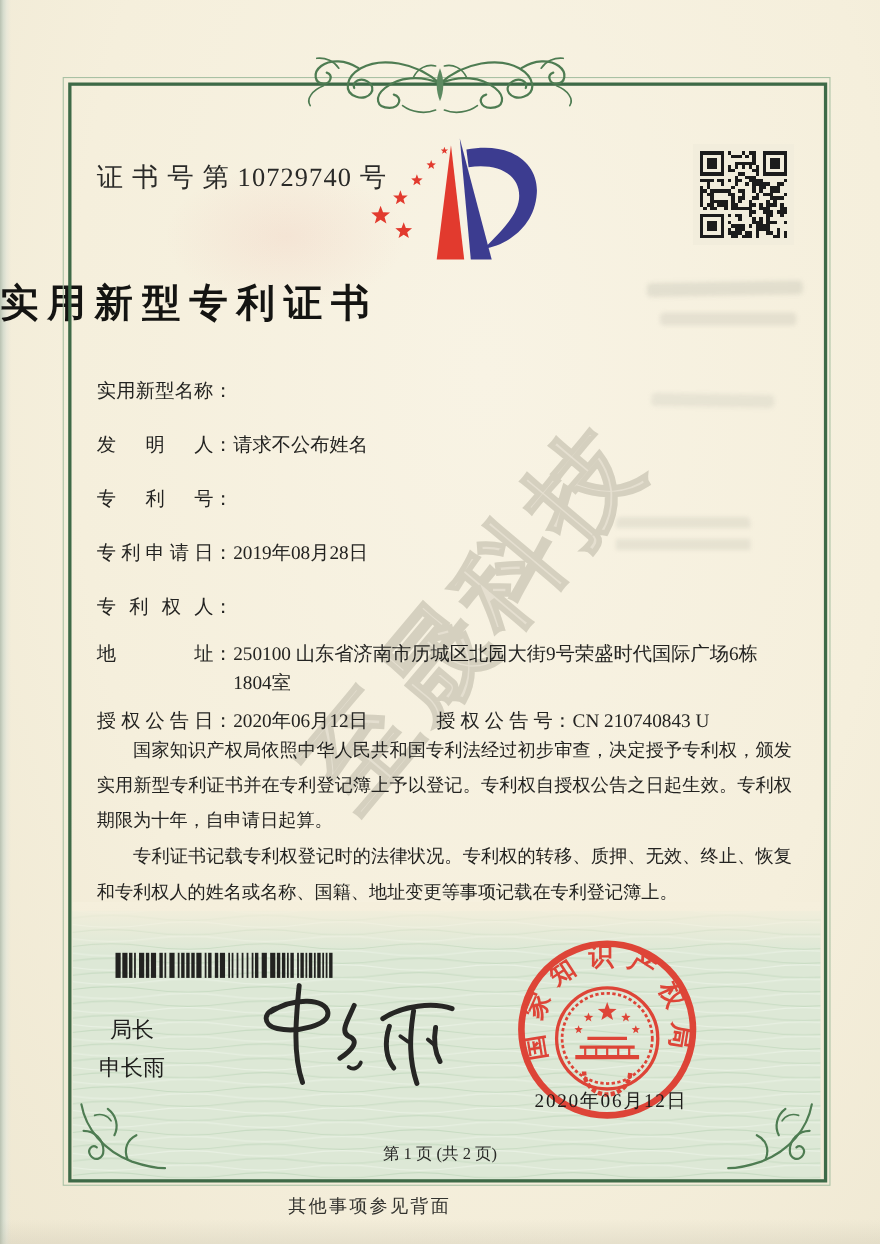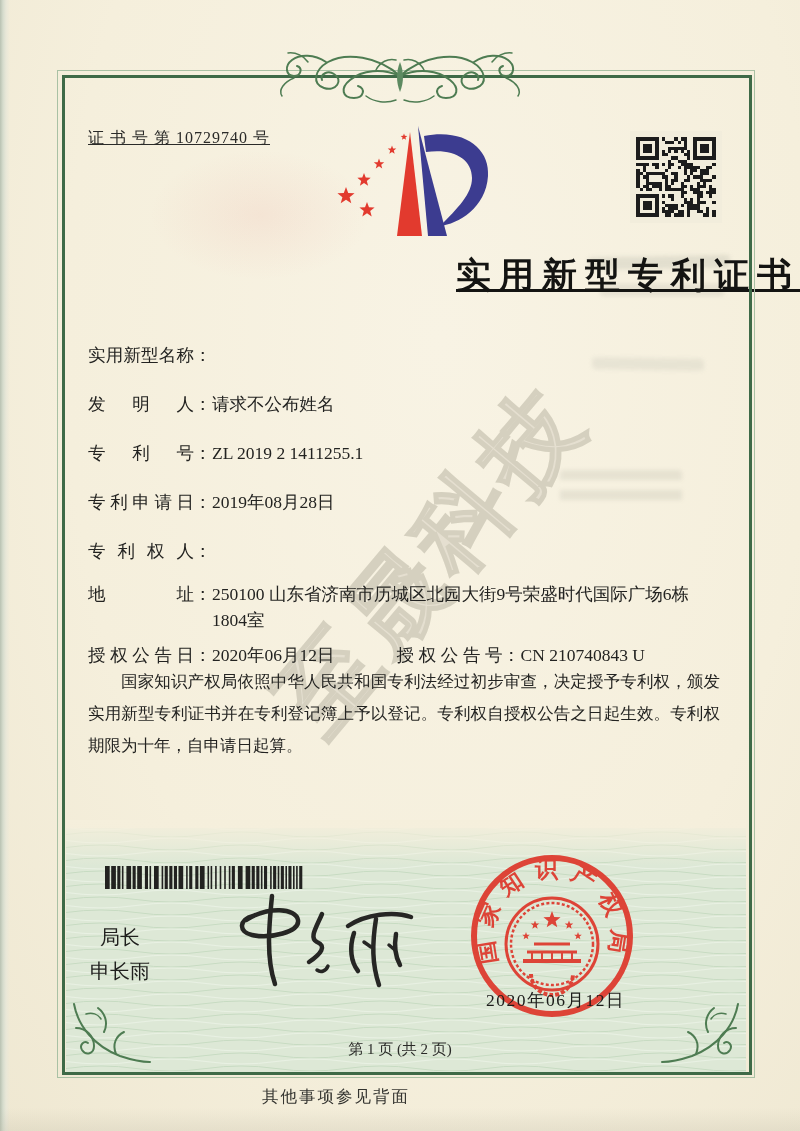--- a/index.html
+++ b/index.html
@@ -14,23 +14,23 @@
     background:linear-gradient(180deg,rgba(210,205,185,0) 0,rgba(190,185,165,.25) 100%);}
   .bleed-pink{left:150px;top:150px;width:220px;height:130px;border-radius:50%;
     background:radial-gradient(closest-side,rgba(225,120,115,.10),rgba(225,120,115,0));}
   
   .frame-outer{left:57px;top:70px;width:696px;height:1006px;border:1px solid #a9c1a4;z-index:6;pointer-events:none;}
   .frame-inner{left:62px;top:75px;width:684px;height:994px;border:3px solid #3e6a47;z-index:6;pointer-events:none;}
   
   .band{left:66px;top:828px;width:680px;height:244px;background:#dde8d6;z-index:1;}
   .band-fade{left:66px;top:820px;width:680px;height:46px;
     background:linear-gradient(180deg,#f5efdc 0,rgba(245,239,220,0) 100%);z-index:2;}
-  .cert-no{left:88px;top:128px;font-size:16px;color:#2a2a28;letter-spacing:1px;z-index:5;text-decoration:underline;}
-  .title{left:0;top:252px;width:800px;text-align:right;font-size:35px;font-weight:bold;
-    color:#141412;letter-spacing:8px;z-index:5;text-decoration:underline;}
+  .cert-no{left:88px;top:145px;font-size:24px;color:#2a2a28;letter-spacing:1px;z-index:5;}
+  .title{left:0;top:252px;width:800px;text-align:left;font-size:35px;font-weight:bold;
+    color:#141412;letter-spacing:8px;z-index:5;}
   .fields{left:88px;top:342px;width:640px;font-size:17.5px;color:#232321;z-index:5;}
   .f-row{display:flex;align-items:flex-start;line-height:26px;margin-bottom:23px;}
   .f-label{display:inline-flex;justify-content:space-between;width:106px;flex:0 0 106px;}
   .f-colon{flex:0 0 18px;}
   .f-value{max-width:486px;}
   .row-tight{margin-bottom:17px;}
   .row-addr{margin-bottom:9px;}
   .grant-group{display:flex;}
   .grant-right{margin-left:62px;display:flex;}
   .paras{left:88px;top:666px;width:632px;font-size:16.5px;line-height:1.95;color:#232321;
@@ -381,21 +381,20 @@
       <span class="f-colon">：</span>
       <span class="f-value">请求不公布姓名</span>
     </div>
     <div class="f-row">
       <span class="f-label justify">
           <span>专</span>
           <span>利</span>
           <span>号</span>
         </span>
       <span class="f-colon">：</span>
-      <span class="f-value">ZL 2019 2 1411255.1</span>
     </div>
     <div class="f-row">
       <span class="f-label justify">
           <span>专</span>
           <span>利</span>
           <span>申</span>
           <span>请</span>
           <span>日</span>
         </span>
       <span class="f-colon">：</span>
@@ -437,20 +436,21 @@
             <span>号</span>
           </span>
         <span class="f-colon">：</span>
         <span class="f-value">CN 210740843 U</span>
       </span>
     </div>
   </div>
 
   <div class="abs paras">
     <p>国家知识产权局依照中华人民共和国专利法经过初步审查，决定授予专利权，颁发实用新型专利证书并在专利登记簿上予以登记。专利权自授权公告之日起生效。专利权期限为十年，自申请日起算。</p>
+    <p>专利证书记载专利权登记时的法律状况。专利权的转移、质押、无效、终止、恢复和专利权人的姓名或名称、国籍、地址变更等事项记载在专利登记簿上。</p>
   </div>
 
   <svg class="abs barcode" id="barcode-svg" width="202" height="23">
       <rect x="1.0" y="0" width="4.7" height="23" fill="#222220"></rect>
       <rect x="7.2" y="0" width="4.7" height="23" fill="#222220"></rect>
       <rect x="13.3" y="0" width="3.1" height="23" fill="#222220"></rect>
       <rect x="17.9" y="0" width="1.6" height="23" fill="#222220"></rect>
       <rect x="22.4" y="0" width="4.7" height="23" fill="#222220"></rect>
       <rect x="28.6" y="0" width="3.1" height="23" fill="#222220"></rect>
       <rect x="33.2" y="0" width="4.7" height="23" fill="#222220"></rect>

